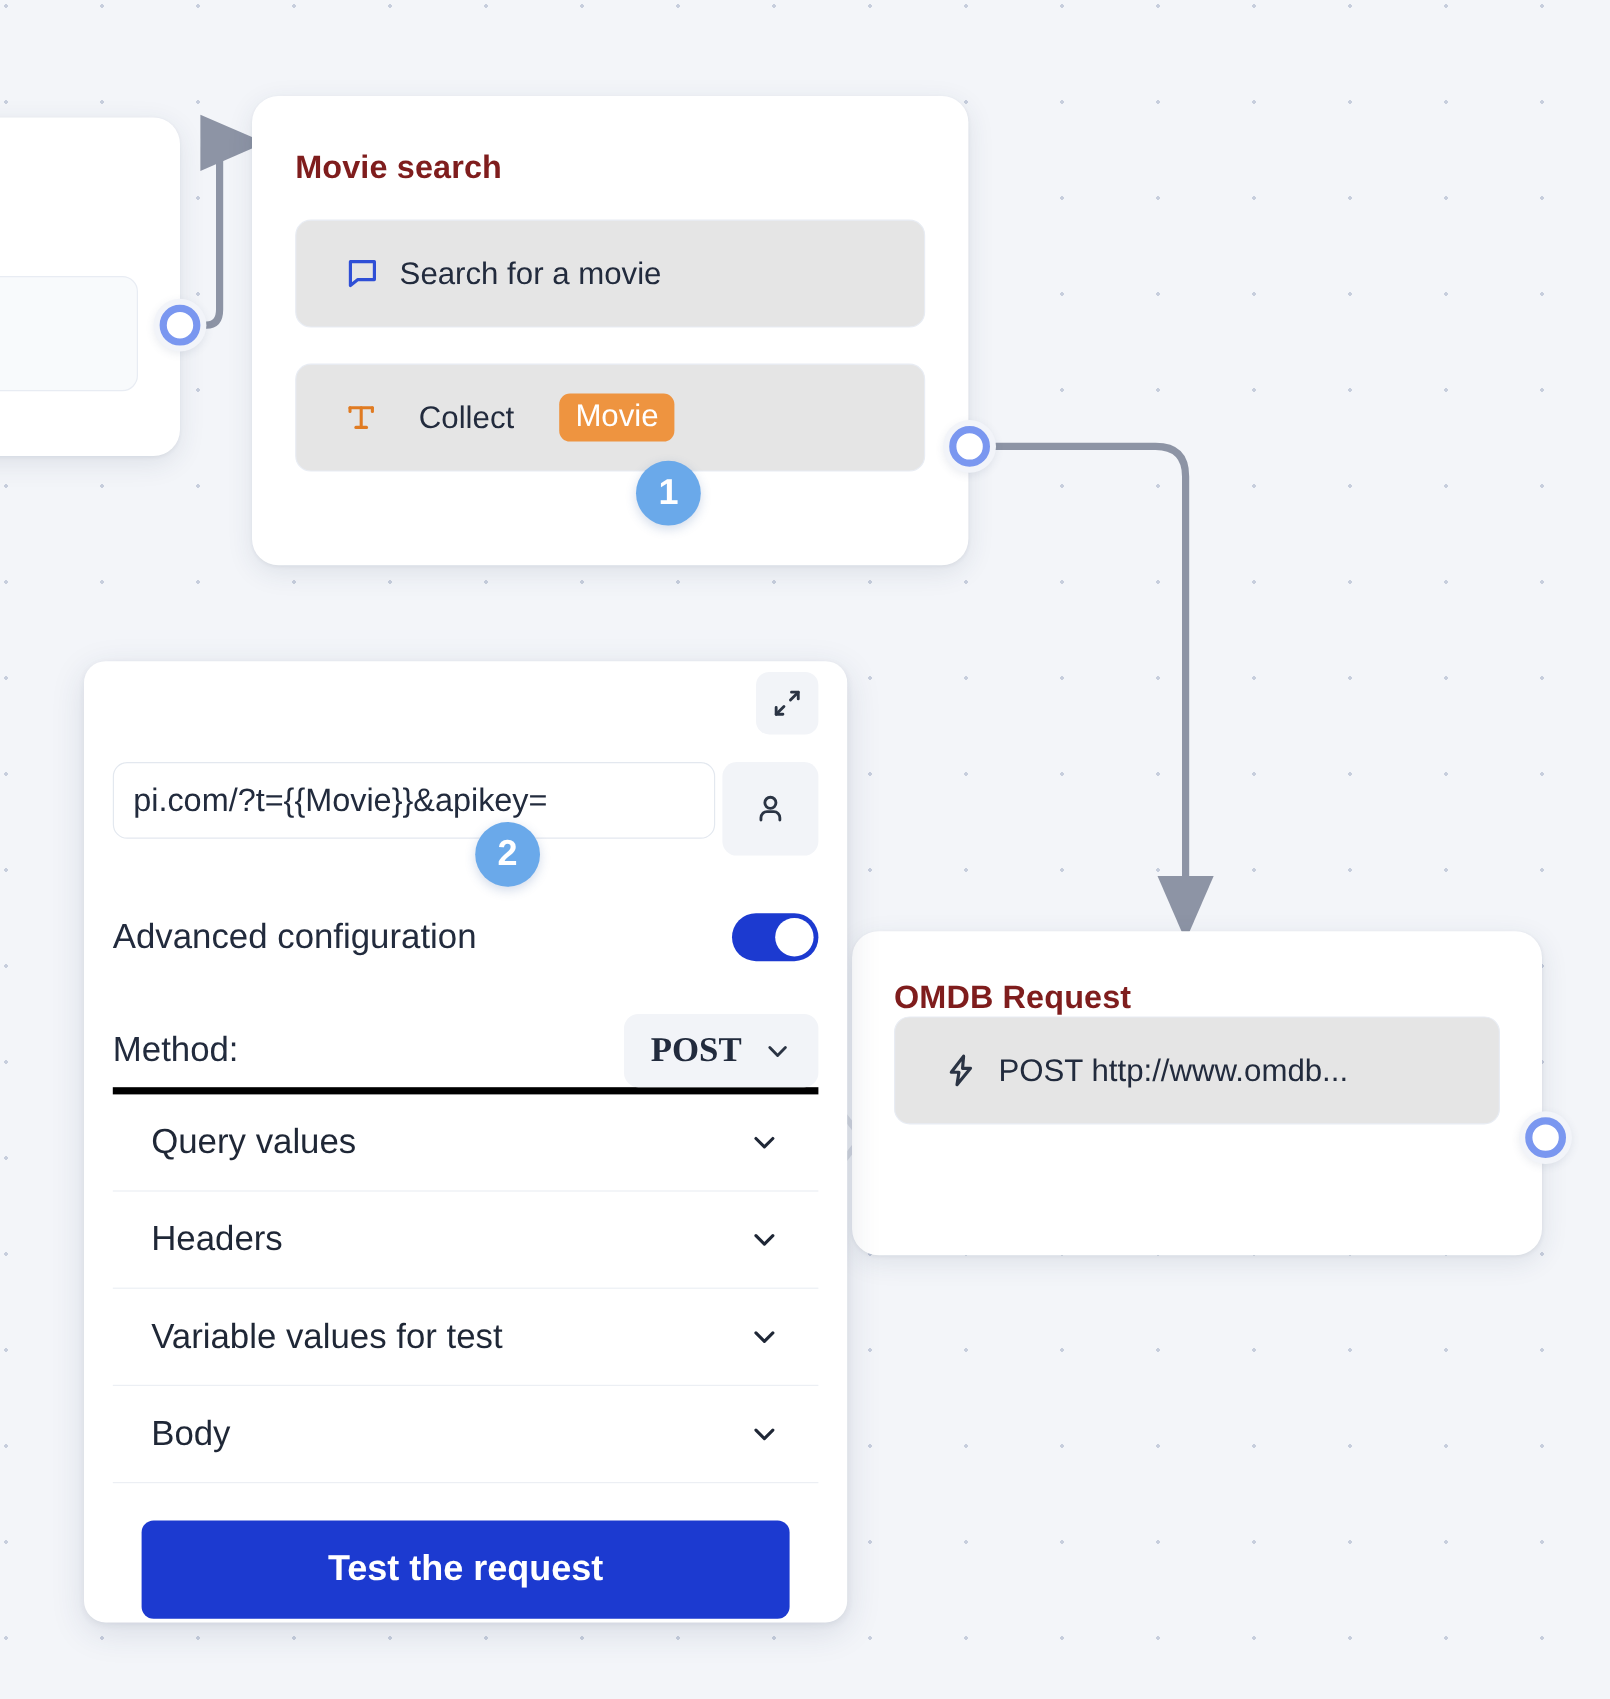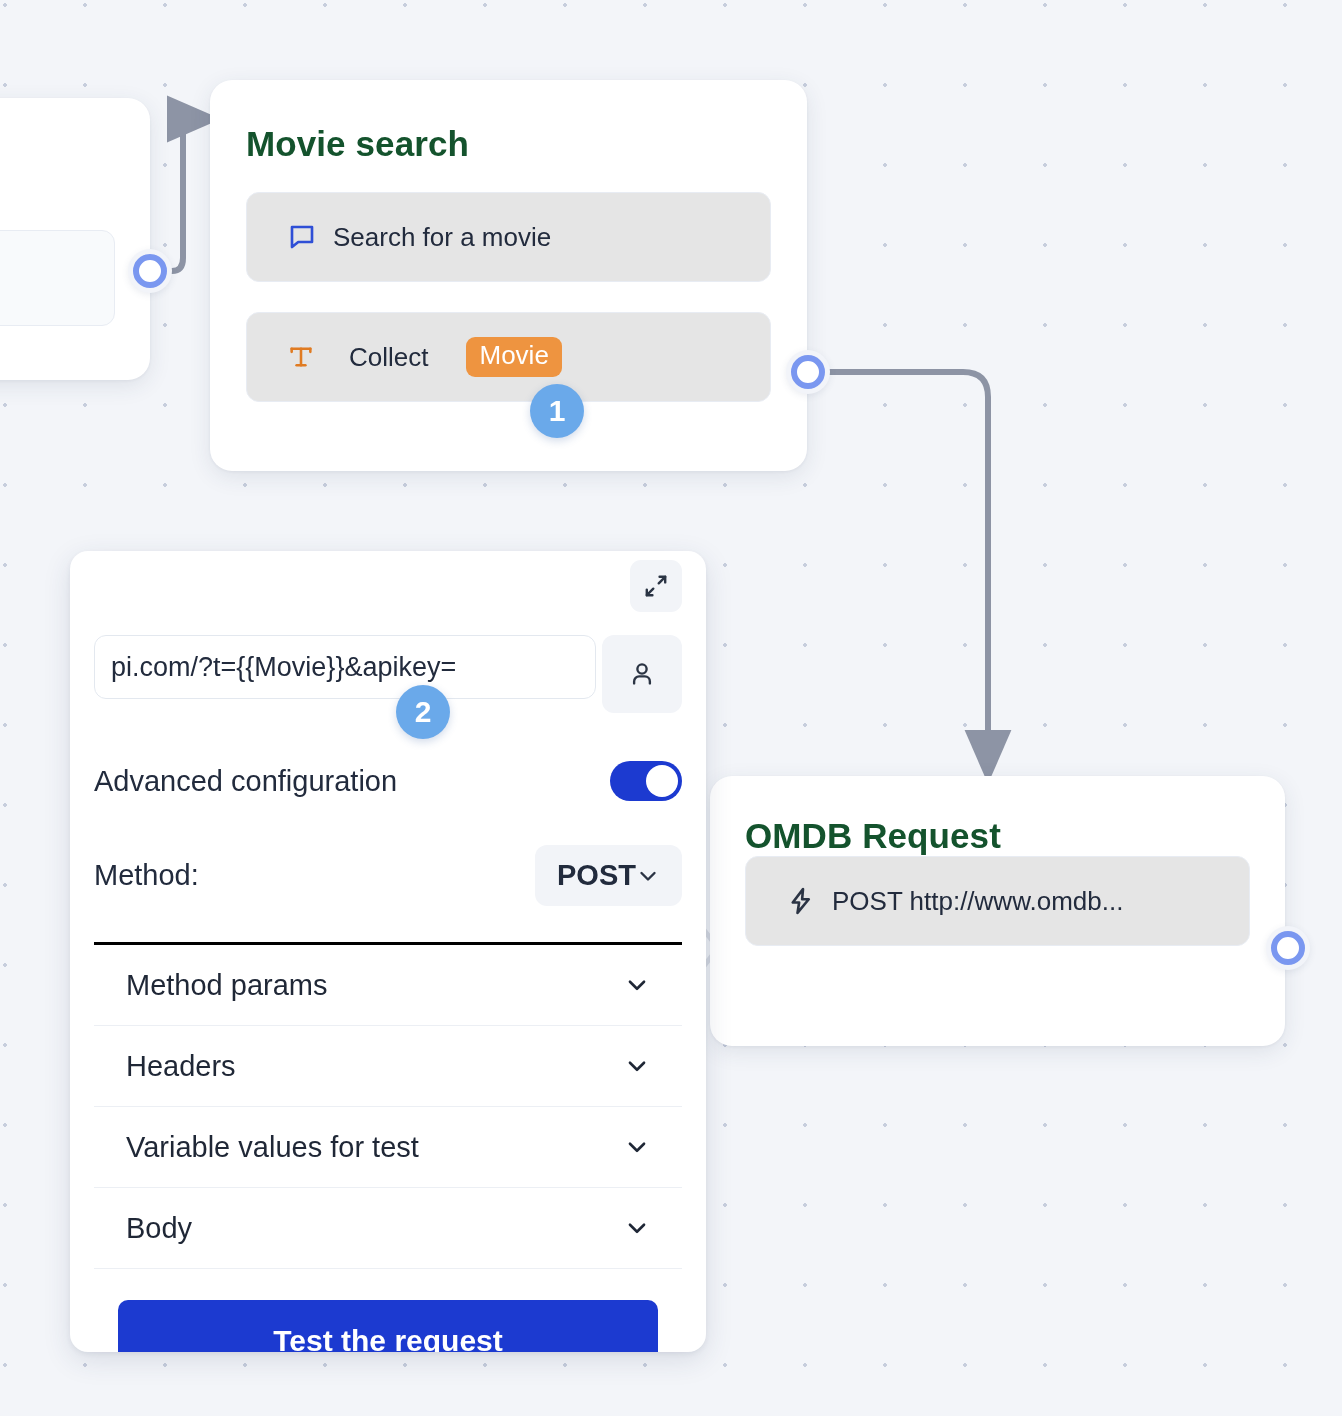--- a/index.html
+++ b/index.html
@@ -33,23 +33,23 @@
 
   
   .node {
     position: absolute;
     background: #ffffff;
     border-radius: 22px;
     box-shadow: 0 6px 22px rgba(40,55,90,0.10), 0 1px 3px rgba(40,55,90,0.06);
   }
 
   .node-title {
-    font-size: 35px;
+    font-size: 27px;
     font-weight: 700;
-    color: #14532d;
+    color: #7f1d1d;
     letter-spacing: 0.1px;
   }
 
   .node-row {
     display: flex;
     align-items: center;
     gap: 16px;
     background: #e5e5e5;
     border: 1px solid #e8ecf3;
     border-radius: 13px;
@@ -239,33 +239,33 @@
     height: 32px;
     border-radius: 50%;
     background: #ffffff;
   }
 
   .method-row {
     display: flex;
     align-items: center;
     justify-content: space-between;
     margin-top: 44px;
-    padding-bottom: 36px;
-    border-bottom: 3px solid #000000;
+    border-bottom: 6px solid #000000;
   }
   .method-label { font-size: 29px; color: #222b3d; }
 
   #method-select {
     display: flex;
     align-items: center;
+    gap: 18px;
     background: #f2f4f8;
     border: none;
     border-radius: 12px;
     padding: 14px 22px;
-    font-family: Liberation Sans, sans-serif;
+    font-family: Liberation Serif, serif;
     font-size: 29px;
     font-weight: 700;
     color: #222b3d;
     cursor: pointer;
   }
 
   .accordion-item {
     display: flex;
     align-items: center;
     justify-content: space-between;
@@ -395,21 +395,21 @@
         <span class="method-label">Method:</span>
         <button id="method-select">
           <span>POST</span>
           <svg width="24" height="24" viewBox="0 0 24 24" fill="none" stroke="#2b3444" stroke-width="2.4" stroke-linecap="round" stroke-linejoin="round">
             <path d="M5.5 9 L12 15.5 L18.5 9"></path>
           </svg>
         </button>
       </div>
 
       <button class="accordion-item">
-        <span class="accordion-label">Method params</span>
+        <span class="accordion-label">Query values</span>
         <svg width="26" height="26" viewBox="0 0 24 24" fill="none" stroke="#1f2736" stroke-width="2.4" stroke-linecap="round" stroke-linejoin="round">
           <path d="M5.5 9 L12 15.5 L18.5 9"></path>
         </svg>
       </button>
 
       <button class="accordion-item">
         <span class="accordion-label">Headers</span>
         <svg width="26" height="26" viewBox="0 0 24 24" fill="none" stroke="#1f2736" stroke-width="2.4" stroke-linecap="round" stroke-linejoin="round">
           <path d="M5.5 9 L12 15.5 L18.5 9"></path>
         </svg>

